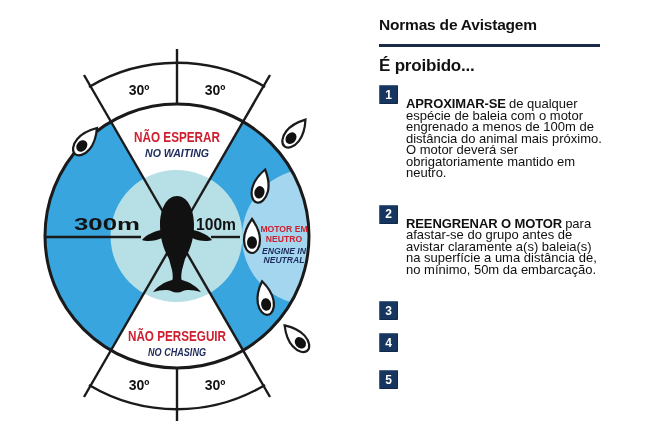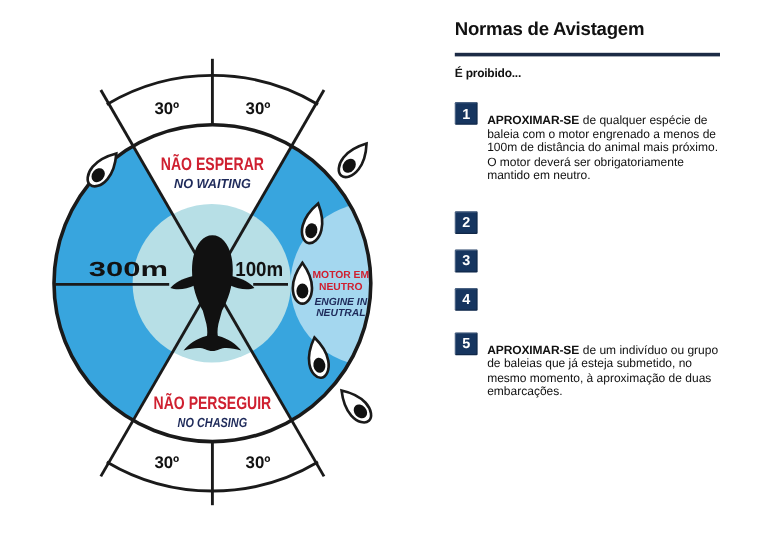--- a/index.html
+++ b/index.html
@@ -3,30 +3,30 @@
 <meta charset="utf-8">
 <style>
   html,body{margin:0;padding:0;background:#fff;}
   #stage{position:relative;width:650px;height:445px;background:#fff;overflow:hidden;
          font-family:"Liberation Sans",sans-serif;}
   #diagram{position:absolute;left:0;top:0;}
   
   #panel{position:absolute;left:378px;top:0;width:240px;height:445px;color:#111;}
   .ptitle{position:absolute;left:1px;top:16px;font-size:15.5px;font-weight:bold;letter-spacing:-0.2px;text-align:right;}
   .prule{position:absolute;left:1px;top:44px;width:221px;height:3px;background:#1c2b45;}
-  .psub{position:absolute;left:1px;top:56px;font-size:10px;font-weight:bold;letter-spacing:-0.2px;}
+  .psub{position:absolute;left:1px;top:56px;font-size:17px;font-weight:bold;letter-spacing:-0.2px;}
   .plist{position:absolute;left:1px;top:85px;width:232px;}
   .item{display:flex;gap:8px;margin-bottom:13px;}
   .item:nth-child(4){margin-bottom:18px;}
   .item:nth-child(5){margin-bottom:17px;}
   .item:nth-child(6){margin-bottom:16px;}
   .badge{flex:0 0 19px;height:19px;background:#16355f;color:#fff;font-size:12px;font-weight:bold;
          display:flex;align-items:center;justify-content:center;border-radius:1px;
          box-shadow:inset 1px 1px 0 rgba(255,255,255,.22), inset -1px -1px 0 rgba(0,0,0,.25);}
-  .itext{width:201px;font-size:10px;line-height:11.5px;color:#101010;}
+  .itext{width:201px;font-size:13px;line-height:11.5px;color:#101010;}
   .lead{font-weight:bold;margin-right:3px;letter-spacing:-0.1px;}
   
   .t-angle{font-family:"Liberation Sans",sans-serif;font-size:14px;font-weight:bold;fill:#121212;}
   .t-red{font-family:"Liberation Sans",sans-serif;font-weight:bold;fill:#cf2030;}
   .t-navy{font-family:"Liberation Sans",sans-serif;font-weight:bold;font-style:italic;fill:#1e2a5a;}
   .t-dist{font-family:"Liberation Sans",sans-serif;font-size:17px;font-weight:bold;fill:#121212;}
 </style>
 </head>
 <body>
 
@@ -112,27 +112,27 @@
     <div class="prule"></div>
     <div class="psub">É proibido...</div>
 
     <div class="plist">
       <div class="item">
         <div class="badge">1</div>
         <p class="itext"><span class="lead">APROXIMAR-SE</span><span>de qualquer espécie de baleia com o motor engrenado a menos de 100m de distância do animal mais próximo. O motor deverá ser obrigatoriamente mantido em neutro.</span></p>
       </div>
       <div class="item">
         <div class="badge">2</div>
+        <p class="itext"><span class="lead">REENGRENAR O MOTOR</span><span>para afastar-se do grupo antes de avistar claramente a(s) baleia(s) na superfície a uma distância de, no mínimo, 50m da embarcação.</span></p>
       </div>
       <div class="item">
         <div class="badge">3</div>
       </div>
       <div class="item">
         <div class="badge">4</div>
       </div>
       <div class="item">
         <div class="badge">5</div>
-        <p class="itext"><span class="lead">APROXIMAR-SE</span><span>de um indivíduo ou grupo de baleias que já esteja submetido, no mesmo momento, à aproximação de duas embarcações.</span></p>
       </div>
 
     </div>
   </div>
 </div>
 
 </body></html>

